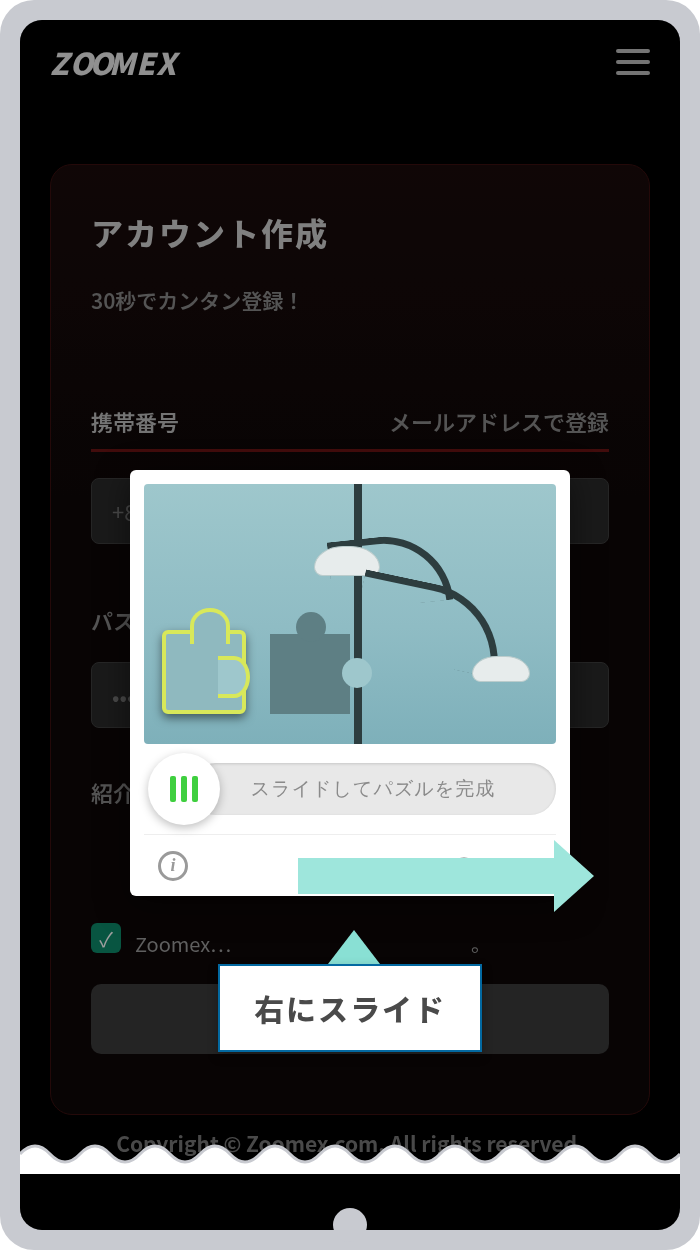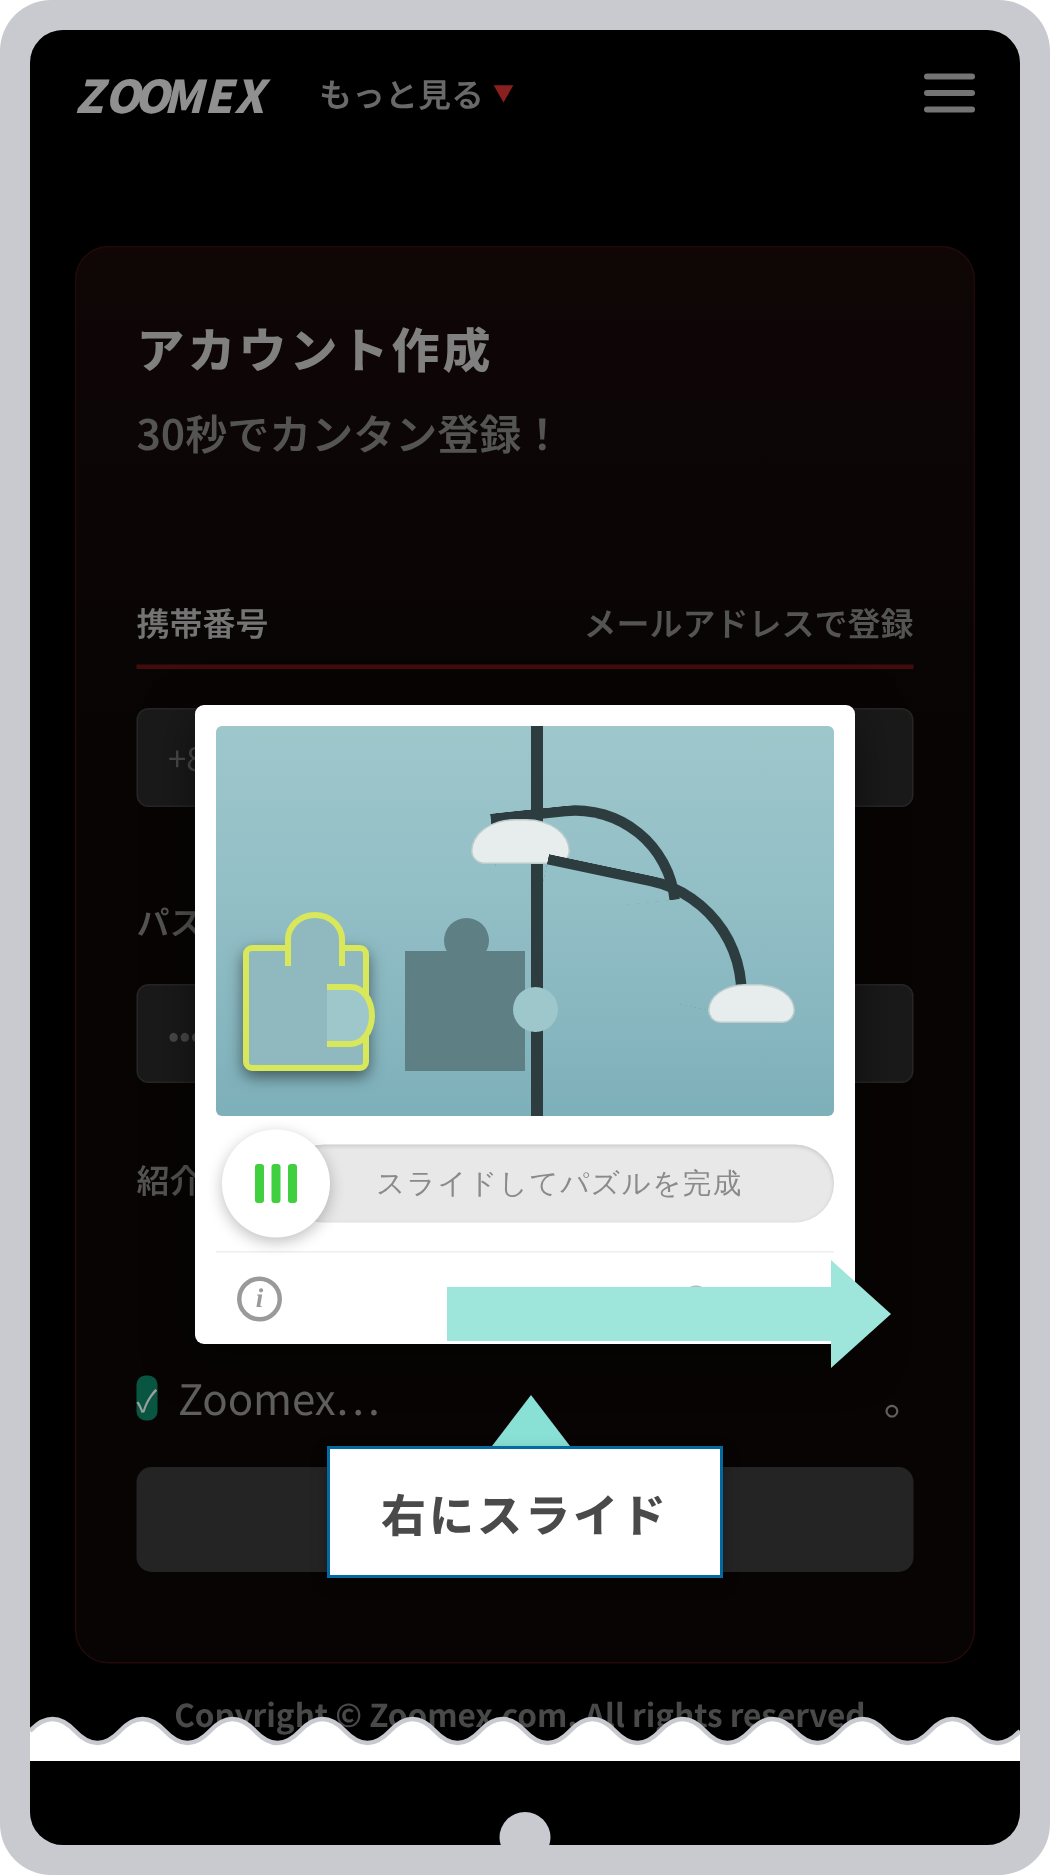--- a/index.html
+++ b/index.html
@@ -49,41 +49,41 @@
   .hamburger span { display: block; width: 34px; height: 4px; background: #bbb; border-radius: 2px; }
 
   
   .card {
     margin: 60px 30px 0 30px;
     border: 1px solid #3a1010; border-radius: 22px; padding: 44px 40px 60px 40px;
     background: linear-gradient(180deg, #1a0b0b 0%, #0e0808 35%);
     position: relative;
   }
   .title { color: #cfcfcf; font-size: 32px; font-weight: 800; letter-spacing: 2px; }
-  .subtitle { margin-top: 14px; color: #888; font-size: 28px; font-weight: 600; }
+  .subtitle { margin-top: 30px; color: #888; font-size: 21px; font-weight: 600; }
 
   .tabs { display: flex; justify-content: space-between; margin-top: 90px; color: #888; font-size: 22px; font-weight: 600; }
   .tabs .active { color: #bbb; }
   .underline { height: 3px; background: #6b1414; margin-top: 12px; width: 100%; }
 
   .field {
     margin-top: 26px; height: 66px; border-radius: 8px;
     background: #2a2a2a; border: 1px solid #3e3e3e; color: #777;
     display: flex; align-items: center; padding: 0 20px; font-size: 22px;
   }
   .label { margin-top: 60px; color: #888; font-size: 22px; font-weight: 600; }
 
   .ref-label { margin-top: 48px; color: #888; font-size: 22px; font-weight: 600; }
 
   .check-row { display: flex; align-items: center; gap: 14px; margin-top: 110px; }
   .checkbox {
     width: 30px; height: 30px; border-radius: 6px; background: #0e8a6a;
     display: flex; align-items: center; justify-content: center; color: #fff; font-size: 20px;
   }
-  .check-text { color: #999; font-size: 28px; }
+  .check-text { color: #999; font-size: 20px; margin-top: 11px; }
 
   .continue-btn {
     margin-top: 26px; height: 70px; border-radius: 10px; background: #3a3a3a;
     display: flex; align-items: center; justify-content: center; color: #222; font-size: 22px; font-weight: 700;
   }
 
   .footer {
     position: absolute; bottom: 72px; left: 0; right: 0; text-align: center;
     color: #777; font-size: 21px; font-weight: 700;
   }
@@ -205,24 +205,20 @@
 <body>
 
 <div class="device-frame">
   <div class="notch-divot"></div>
   <div class="screen">
 
     <div class="hdr">
       <div class="logo">
         Z<span class="oo">OO</span>MEX
       </div>
-      <div class="more-link">
-        <span>もっと見る</span>
-        <span class="caret-down">▼</span>
-      </div>
       <div class="hamburger">
         <span></span>
           <span></span>
           <span></span>
       </div>
     </div>
 
     <div class="card">
       <div class="title">アカウント作成</div>
       <div class="subtitle">30秒でカンタン登録！</div>

